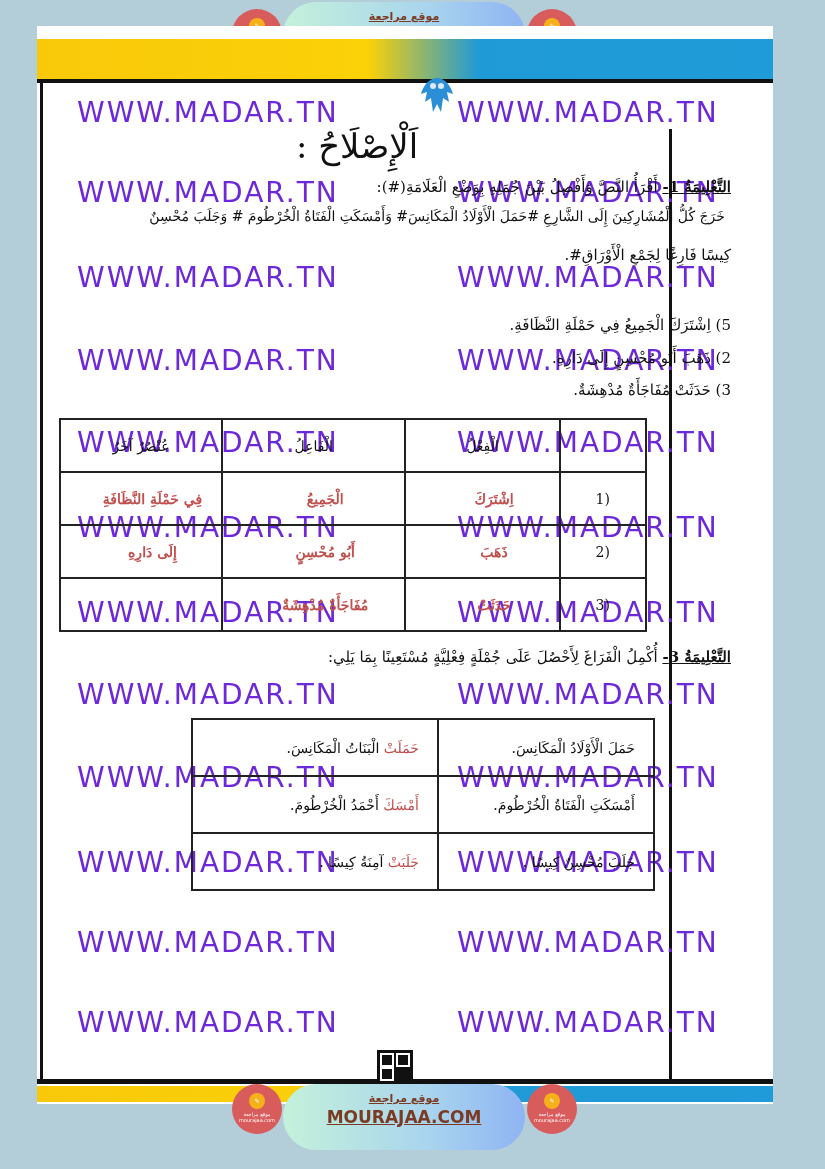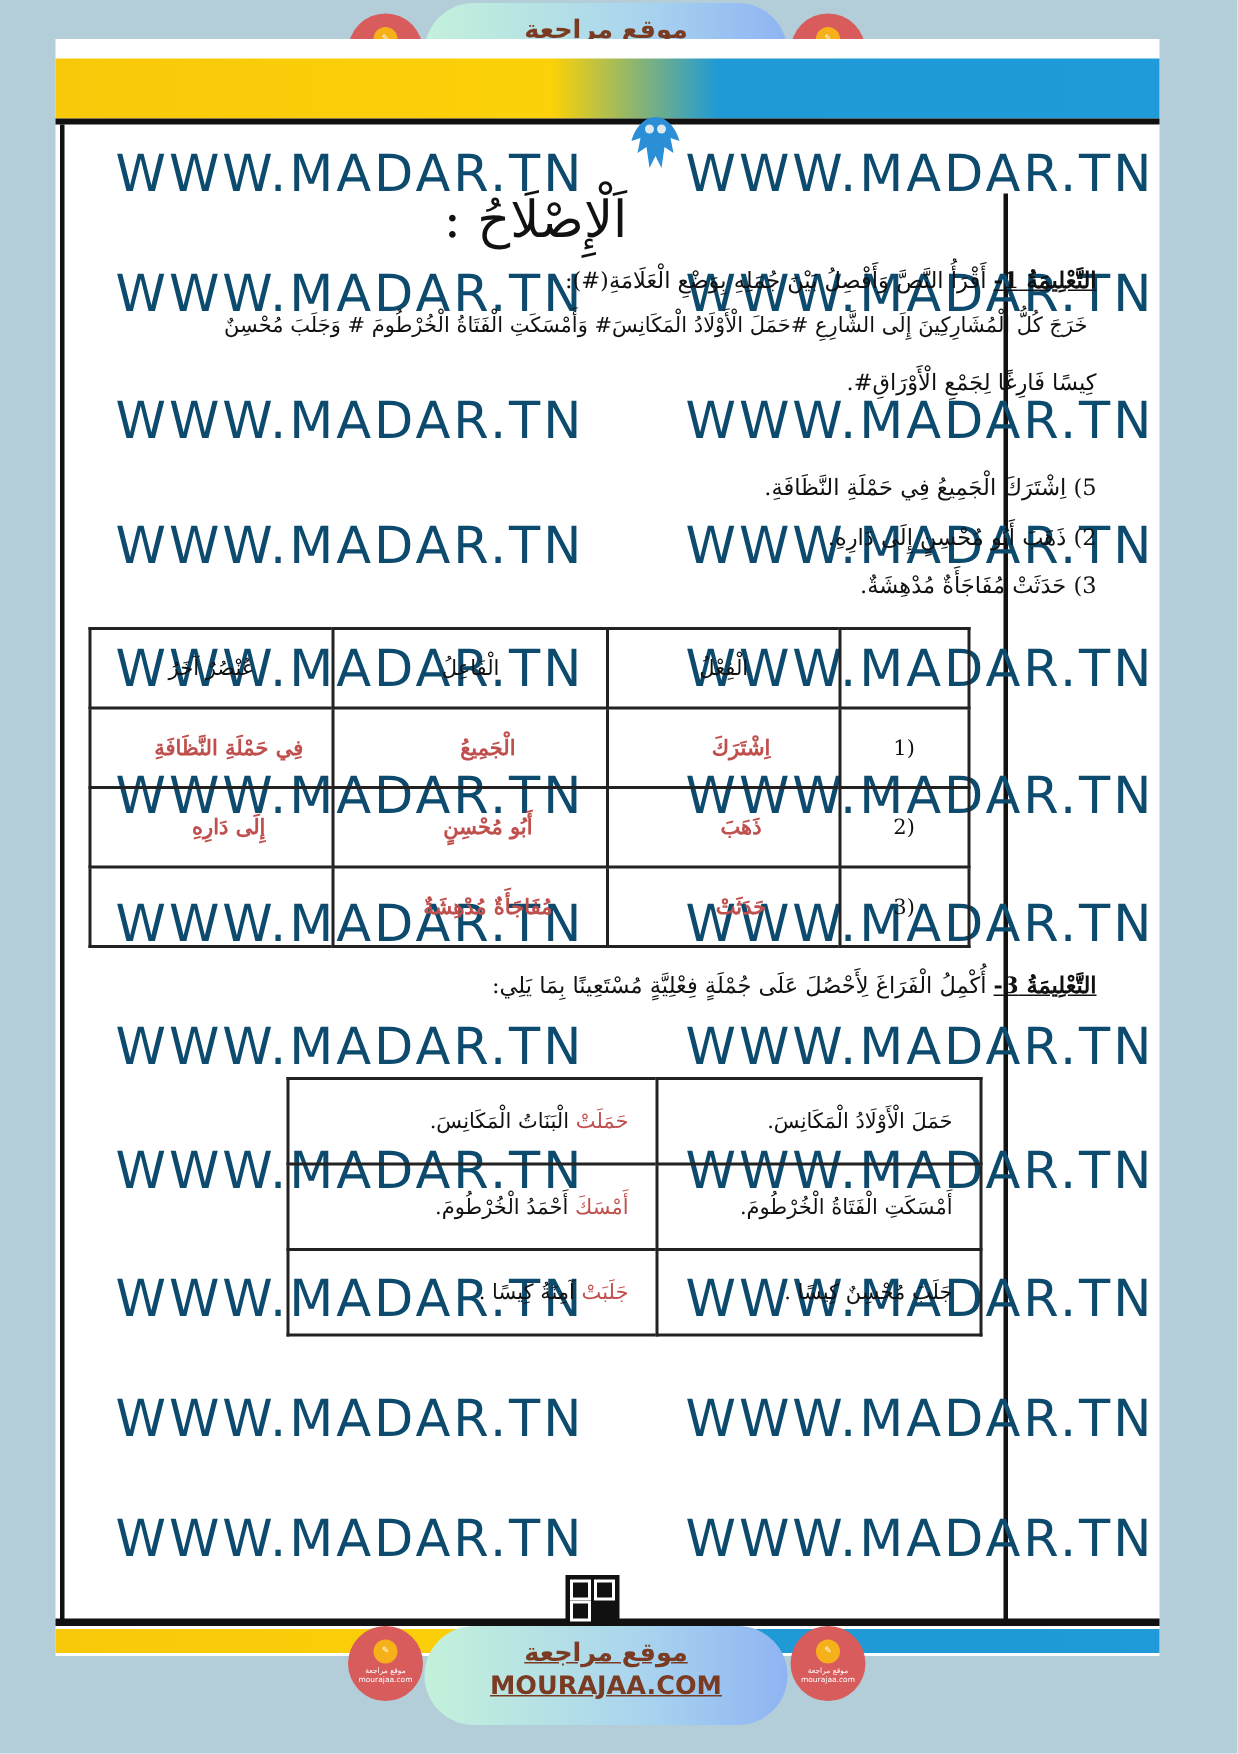--- a/index.html
+++ b/index.html
@@ -6,33 +6,33 @@
   body{width:825px;height:1169px;background:#b3ced9;position:relative;overflow:hidden;font-family:"DejaVu Sans",sans-serif;}
   .page{position:absolute;left:37px;top:26px;width:736px;height:1078px;background:#fff;}
   .band-top{position:absolute;left:0;top:13px;width:736px;height:40px;background:linear-gradient(90deg,#f8c90a 0%,#fbd108 45%,#1f9ad6 60%,#1e9bd8 100%);}
   .band-top-line{position:absolute;left:0;top:53px;width:736px;height:4px;background:#111;}
   .band-bot{position:absolute;left:0;top:1060px;width:736px;height:16px;background:linear-gradient(90deg,#f8c90a 0%,#fbd108 45%,#1f9ad6 60%,#1e9bd8 100%);}
   .band-bot-line{position:absolute;left:0;top:1053px;width:736px;height:5px;background:#111;}
   .frame-left{position:absolute;left:3px;top:57px;width:3px;height:998px;background:#111;}
   .frame-right{position:absolute;left:632px;top:103px;width:3px;height:955px;background:#111;}
   .owl{position:absolute;left:380px;top:50px;width:40px;height:40px;}
   .wm{position:absolute;left:0;top:60px;width:736px;height:990px;overflow:hidden;pointer-events:none;}
-  .wm-row{position:absolute;left:40px;font-family:"DejaVu Sans",sans-serif;font-size:34px;color:#0c4a6e;letter-spacing:2px;white-space:nowrap;}
+  .wm-row{position:absolute;left:40px;font-family:"DejaVu Sans",sans-serif;font-size:28px;color:#6d28d9;letter-spacing:2px;white-space:nowrap;}
   .content{position:absolute;left:0;top:0;width:816px;height:1078px;direction:rtl;}
   .title{position:absolute;left:220px;top:100px;width:200px;text-align:center;font-family:"DejaVu Serif",serif;font-size:34px;color:#111;}
   .line{position:absolute;right:122px;font-family:"DejaVu Serif",serif;font-size:15px;color:#111;white-space:nowrap;text-align:right;}
   .lbl{text-decoration:underline;font-weight:bold;}
   .red{color:#c0504d;}
   table{border-collapse:collapse;direction:rtl;position:absolute;font-family:"DejaVu Serif",serif;}
   td{border:2px solid #222;text-align:center;font-size:14px;color:#111;}
   .t1 td{height:49px;}
   .t1 td.red-cell{color:#c0504d;font-weight:bold;padding-left:24px;}
   .t2 td{height:53px;text-align:right;padding-right:18px;}
   .banner{position:absolute;left:283px;width:242px;height:66px;border-radius:33px;background:linear-gradient(90deg,#c4f1da 0%,#a9d4ee 60%,#8fb4f4 100%);text-align:center;}
-  .banner .ar{font-family:"DejaVu Sans",sans-serif;font-weight:bold;font-size:17px;color:#7a3b22;text-decoration:underline;margin-top:8px;direction:rtl;}
+  .banner .ar{font-family:"DejaVu Sans",sans-serif;font-weight:bold;font-size:11px;color:#7a3b22;text-decoration:underline;margin-top:8px;direction:rtl;}
   .banner .en{font-family:"DejaVu Sans",sans-serif;font-weight:bold;font-size:17px;color:#7a3b22;text-decoration:underline;margin-top:2px;}
   .badge{position:absolute;width:50px;height:50px;border-radius:50%;background:#d85c5c;text-align:center;}
   .badge .dot{width:16px;height:16px;border-radius:50%;background:#f6b019;margin:9px auto 2px;font-size:6px;color:#fff;line-height:16px;}
   .badge .txt{font-size:5px;color:#fff;line-height:6px;}
   .qr{position:absolute;left:340px;top:1024px;width:36px;height:34px;background:#111;}
   .qr .sq{position:absolute;width:10px;height:10px;border:2px solid #fff;background:#111;}
 </style>
 </head>
 <body>
 

